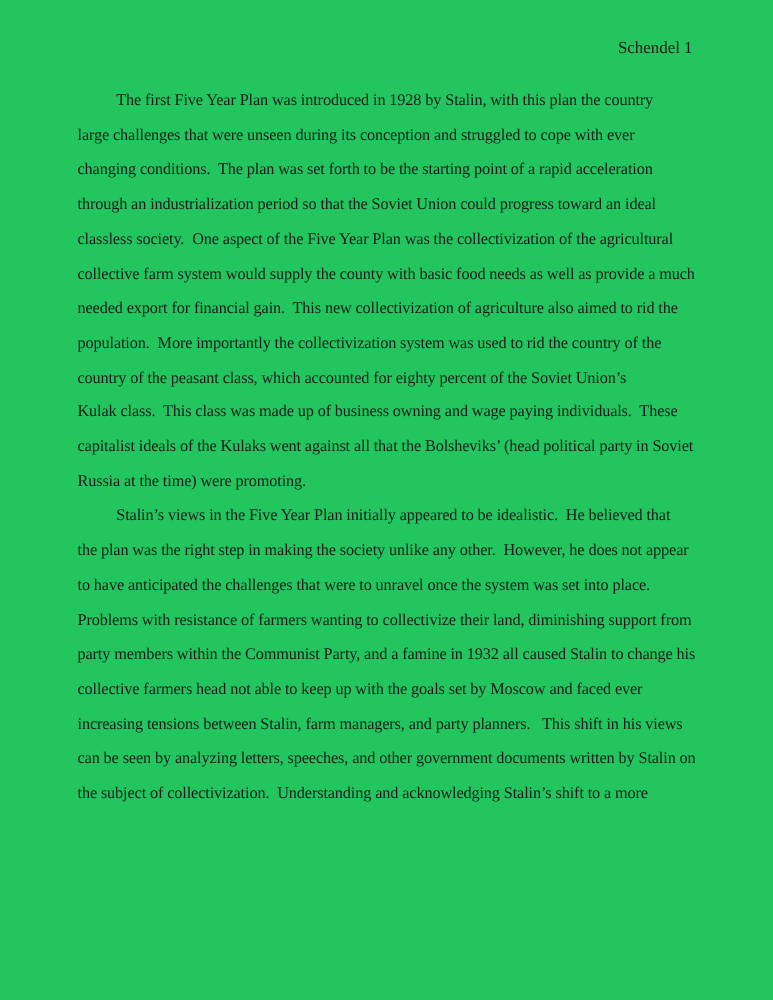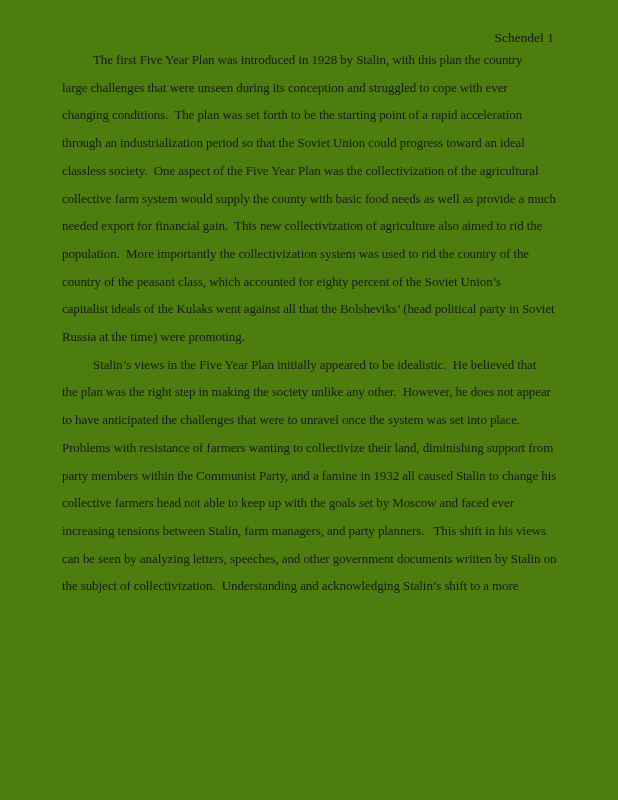--- a/index.html
+++ b/index.html
@@ -4,34 +4,35 @@
 <style>
   html, body {
     margin: 0;
     padding: 0;
     background: #ffffff;
   }
   .page {
     position: relative;
     width: 618px;
     height: 800px;
-    background: #4d7c0f;
+    background: #22c55e;
     box-sizing: border-box;
     padding: 30px 64px 0 62px;
     font-family: "Liberation Serif", "DejaVu Serif", serif;
     color: #1a1a1a;
     overflow: hidden;
   }
   .page-header {
     text-align: right;
     font-size: 13.5px;
     line-height: 16px;
     white-space: pre;
   }
   .doc-body {
+    margin-top: 20px;
   }
   .line {
     font-size: 13px;
     line-height: 27.7px;
     white-space: pre;
     letter-spacing: -0.1px;
   }
   .indent {
     padding-left: 31px;
   }
@@ -46,20 +47,21 @@
     <div class="paragraph">
       <div class="line indent">The first Five Year Plan was introduced in 1928 by Stalin, with this plan the country</div>
       <div class="line">large challenges that were unseen during its conception and struggled to cope with ever</div>
       <div class="line">changing conditions.  The plan was set forth to be the starting point of a rapid acceleration</div>
       <div class="line">through an industrialization period so that the Soviet Union could progress toward an ideal</div>
       <div class="line">classless society.  One aspect of the Five Year Plan was the collectivization of the agricultural</div>
       <div class="line">collective farm system would supply the county with basic food needs as well as provide a much</div>
       <div class="line">needed export for financial gain.  This new collectivization of agriculture also aimed to rid the</div>
       <div class="line">population.  More importantly the collectivization system was used to rid the country of the</div>
       <div class="line">country of the peasant class, which accounted for eighty percent of the Soviet Union’s</div>
+      <div class="line">Kulak class.  This class was made up of business owning and wage paying individuals.  These</div>
       <div class="line">capitalist ideals of the Kulaks went against all that the Bolsheviks’ (head political party in Soviet</div>
       <div class="line">Russia at the time) were promoting.</div>
     </div>
     <div class="paragraph">
       <div class="line indent">Stalin’s views in the Five Year Plan initially appeared to be idealistic.  He believed that</div>
       <div class="line">the plan was the right step in making the society unlike any other.  However, he does not appear</div>
       <div class="line">to have anticipated the challenges that were to unravel once the system was set into place.</div>
       <div class="line">Problems with resistance of farmers wanting to collectivize their land, diminishing support from</div>
       <div class="line">party members within the Communist Party, and a famine in 1932 all caused Stalin to change his</div>
       <div class="line">collective farmers head not able to keep up with the goals set by Moscow and faced ever</div>

